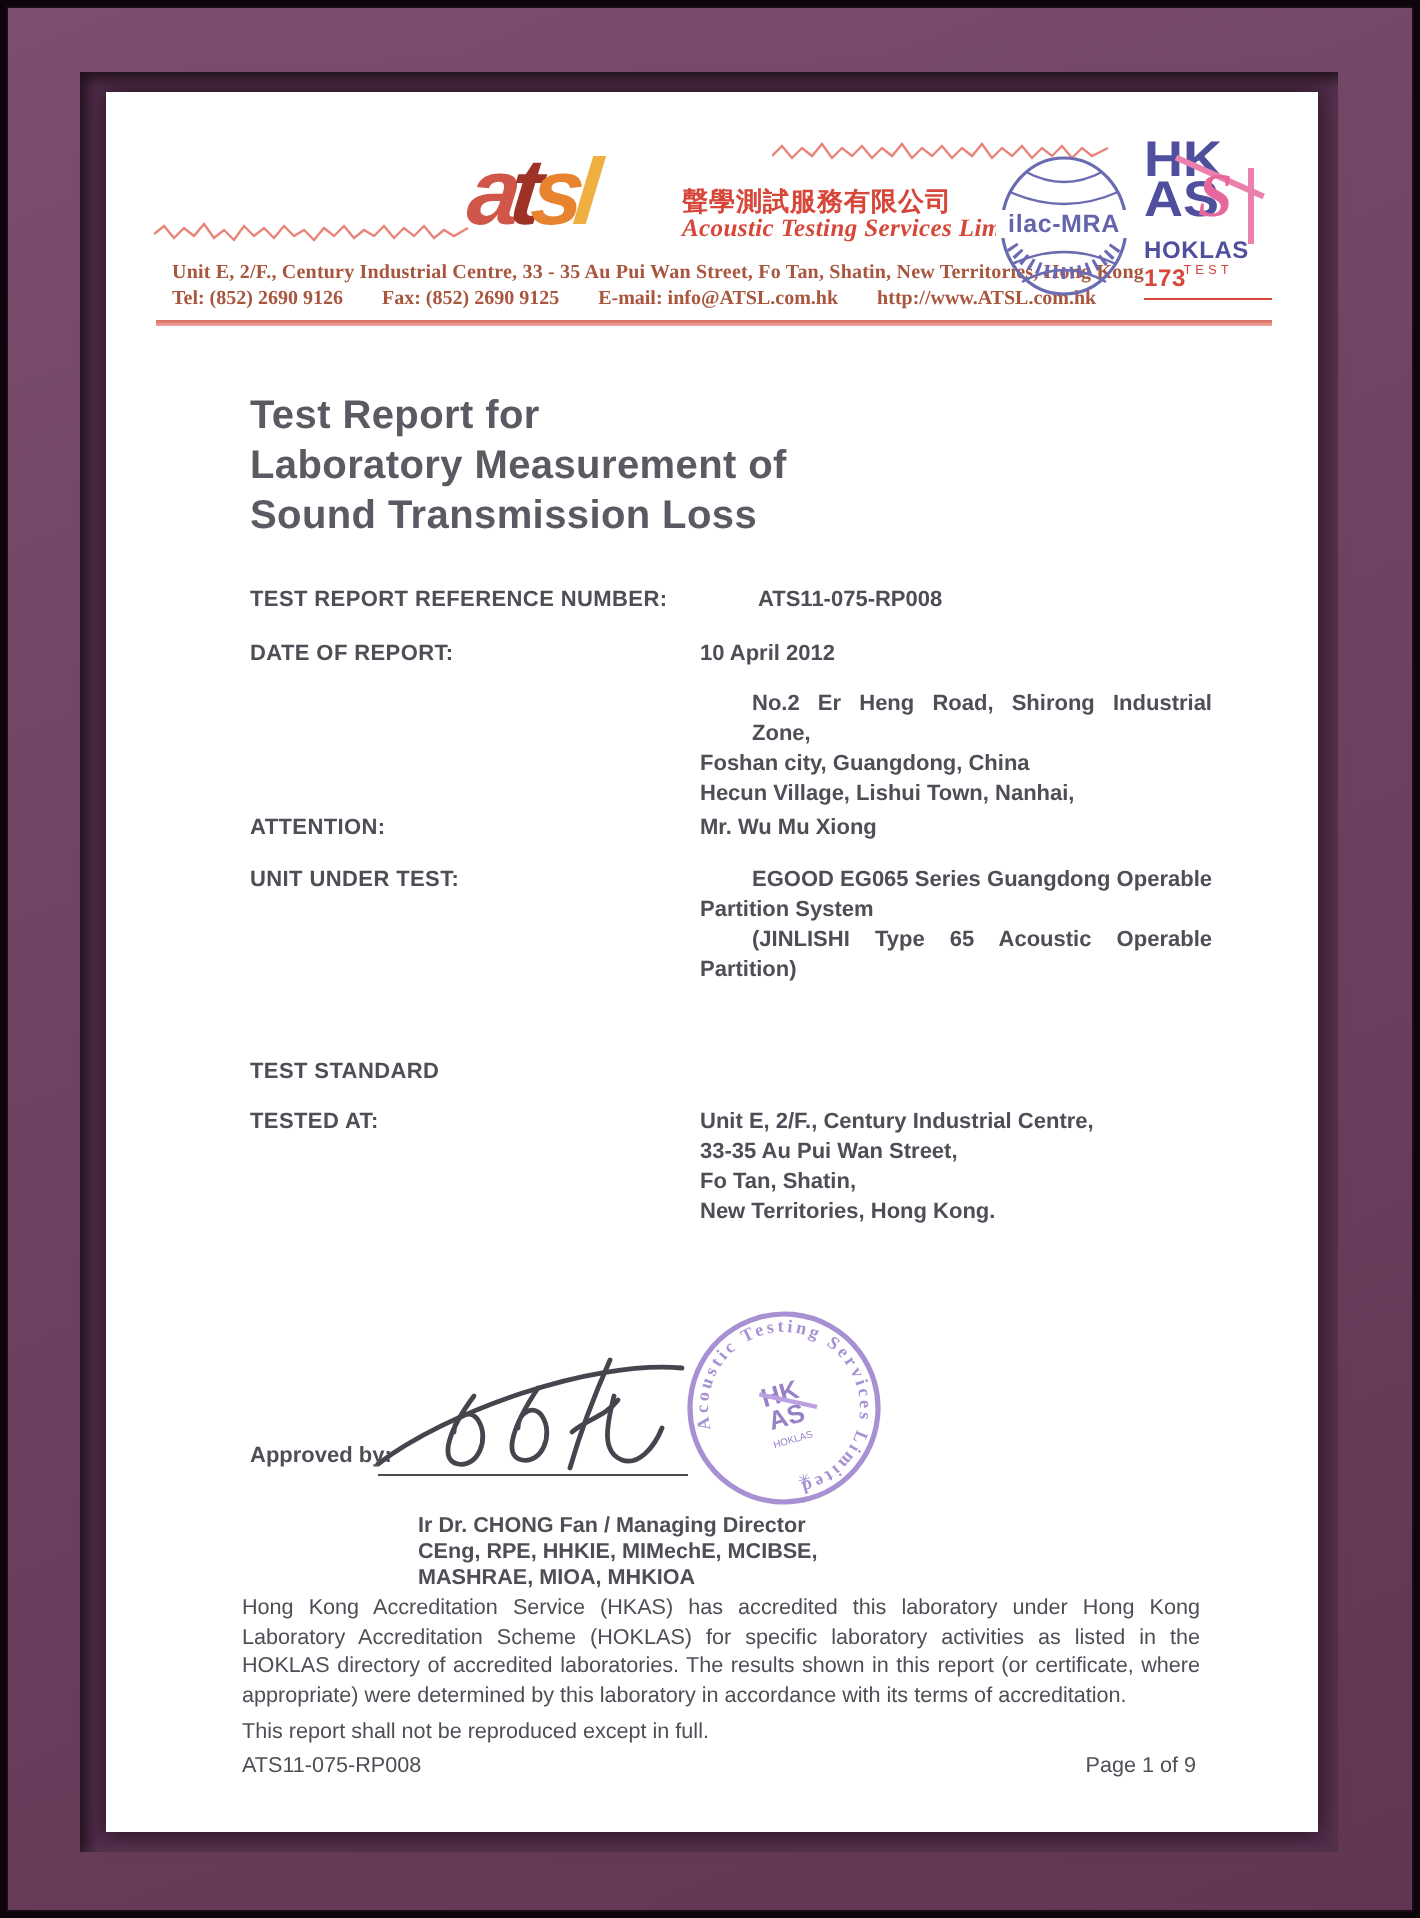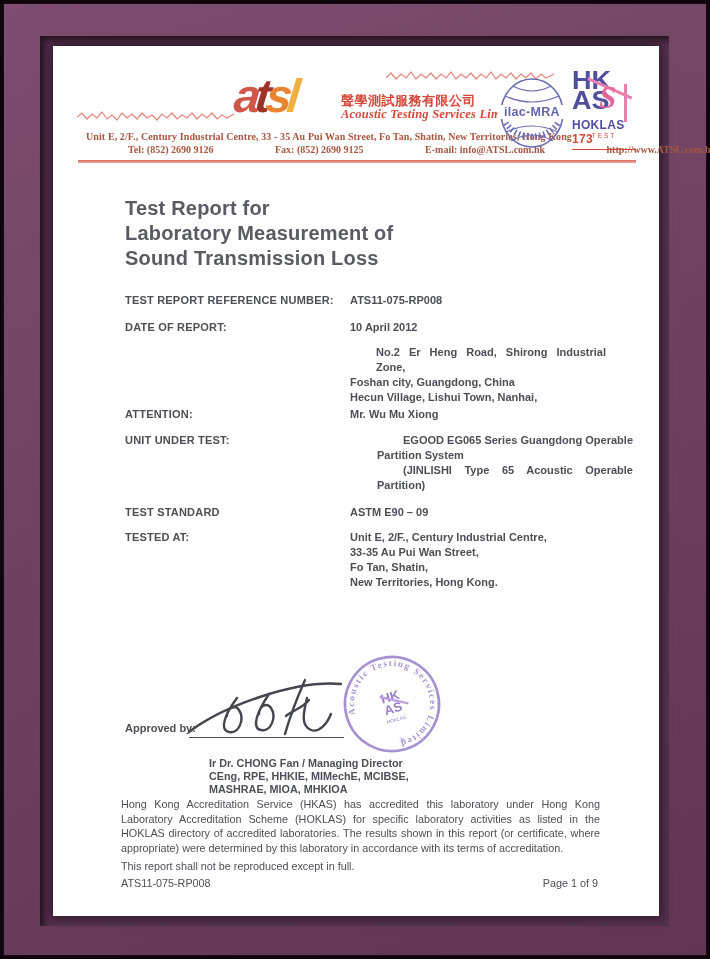--- a/index.html
+++ b/index.html
@@ -24,21 +24,21 @@
   .squiggle { position:absolute; }
   .sq-left { left:24px; top:64px; }
   .sq-right{ left:333px; top:22px; }
   .cname-zh { position:absolute; left:288px; top:46px; font-size:13px; font-weight:bold; color:#d6473a; letter-spacing:.5px; white-space:nowrap; }
   .cname-en { position:absolute; left:288px; top:61px; font-family:"Liberation Serif",serif; font-style:italic; font-weight:bold;
               font-size:12.5px; color:#d6473a; white-space:nowrap; letter-spacing:.2px; }
   .hdr-address { position:absolute; left:33px; top:85px; width:540px; font-family:"Liberation Serif",serif; font-weight:bold;
                  font-size:10px; color:#a8563e; white-space:nowrap; letter-spacing:.1px; }
   .hdr-contact { position:absolute; left:33px; top:98px; width:540px; font-family:"Liberation Serif",serif; font-weight:bold;
                  font-size:10px; color:#a8563e; white-space:nowrap; }
-  .hdr-contact span { margin-right:17px;margin-left:42px; }
+  .hdr-contact span { margin-right:17px; }
   .hdr-rule { position:absolute; left:25px; top:114px; width:558px; height:3px;
               background:linear-gradient(#d96b5f,#f2a89e); }
 
   
   .ilac { position:absolute; left:444px; top:29px; }
 
   
   .hkas { position:absolute; left:519px; top:24px; width:72px; height:96px; }
   .hkas-row { font-weight:900; font-size:25px; line-height:20px; color:#4f4f9e; letter-spacing:0; transform:scaleX(1.08); transform-origin:left; }
   .hkas-pink-s { position:absolute; left:27px; top:10px; font-family:"Liberation Serif",serif; font-style:italic; font-weight:bold;
@@ -52,21 +52,21 @@
 
   
   .title { position:absolute; left:72px; top:150px; font-size:20px; font-weight:bold; color:#5a5a62; line-height:25px; letter-spacing:.2px; }
 
   
   .details { position:absolute; left:72px; top:247px; width:481px; font-size:11px; font-weight:bold; line-height:15px; color:#4e4e56; }
   .row { display:flex; }
   .lbl { width:225px; flex:none; letter-spacing:.2px; }
   .val { width:256px; flex:none; }
   .val .j { text-align:justify; text-align-last:justify;padding-left:26px; }
-  .mb12{margin-bottom:12px;} .mb10{margin-bottom:10px;} .mb11{margin-bottom:11px;} .mb2{margin-bottom:2px;} .mb26{margin-bottom:12px;gap:27px;}
+  .mb12{margin-bottom:12px;gap:29px;} .mb10{margin-bottom:10px;} .mb11{margin-bottom:11px;} .mb2{margin-bottom:2px;} .mb26{margin-bottom:36px;}
 
   
   .approved-by { position:absolute; left:72px; top:676px; font-size:11px; font-weight:bold; color:#4e4e56; }
   .sig-svg { position:absolute; left:130px; top:626px; }
   .sig-line { position:absolute; left:136px; top:691px; width:155px; border-top:1.6px solid #4a4a52; }
   .signer { position:absolute; left:136px; top:711px; font-size:10.8px; font-weight:bold; line-height:13.2px; color:#4e4e56; white-space:nowrap;margin-left:20px; }
   .stamp { position:absolute; left:287px; top:606px; width:104px; height:104px; transform:rotate(-16deg); opacity:.88; mix-blend-mode:multiply; }
 
   
   .accred { position:absolute; left:68px; top:751px; width:479px; font-size:10.8px; line-height:14.6px; text-align:justify; color:#4e4e56; }
@@ -166,23 +166,20 @@
       <div class="lbl">UNIT UNDER TEST:</div>
       <div class="val">
         <div class="j">EGOOD EG065 Series Guangdong Operable</div>
         <div>Partition System</div>
         <div class="j">(JINLISHI Type 65 Acoustic Operable</div>
         <div>Partition)</div>
       </div>
     </div>
     <div class="row mb10">
       <div class="lbl">TEST STANDARD</div>
-      <div class="val">
-          <div>ASTM E90 – 09</div>
-        </div>
     </div>
     <div class="row">
       <div class="lbl">TESTED AT:</div>
       <div class="val">
         <div>Unit E, 2/F., Century Industrial Centre,</div>
         <div>33-35 Au Pui Wan Street,</div>
         <div>Fo Tan, Shatin,</div>
         <div>New Territories, Hong Kong.</div>
       </div>
     </div>

